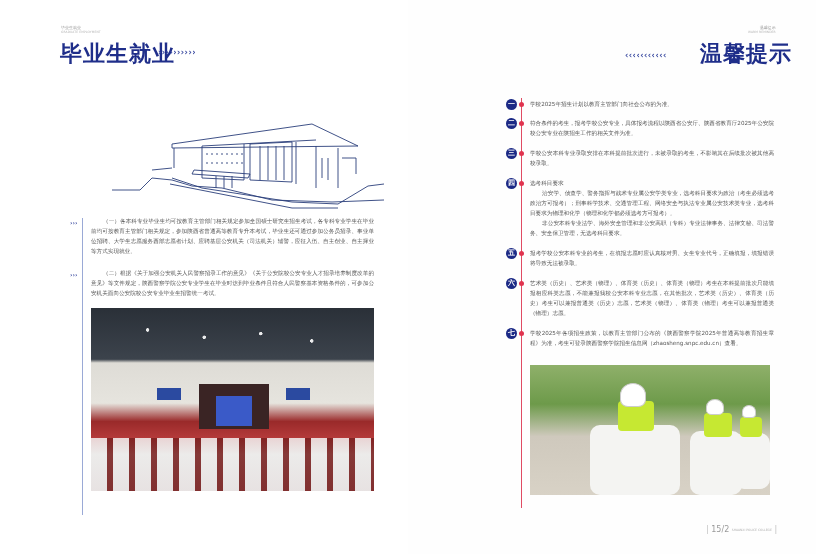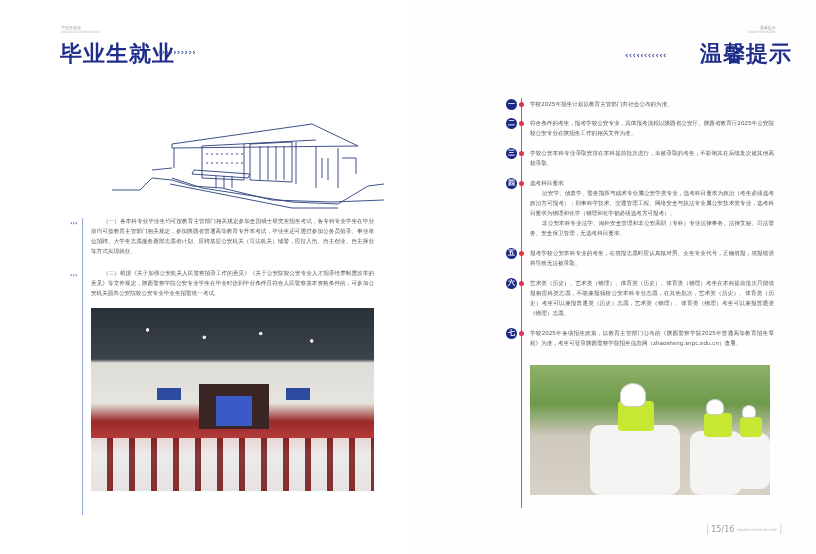--- a/index.html
+++ b/index.html
@@ -165,16 +165,16 @@
   <div class="rider" style="left:160px; top:66px; width:52px; height:64px;"></div>
   <div class="vest" style="left:174px; top:48px; width:28px; height:24px;"></div>
   <div class="helmet" style="left:176px; top:34px; width:18px; height:16px;"></div>
   <div class="rider" style="left:204px; top:68px; width:36px; height:56px;"></div>
   <div class="vest" style="left:210px; top:52px; width:22px; height:20px;"></div>
   <div class="helmet" style="left:212px; top:40px; width:14px; height:13px;"></div>
 </div>
 
 <div class="footer">
   <span class="sep">|</span>
-  <span>15/16</span>
+  <span>15/2</span>
   <span class="tiny">SHAANXI POLICE COLLEGE</span>
   <span class="sep">|</span>
 </div>
 
 </body></html>

